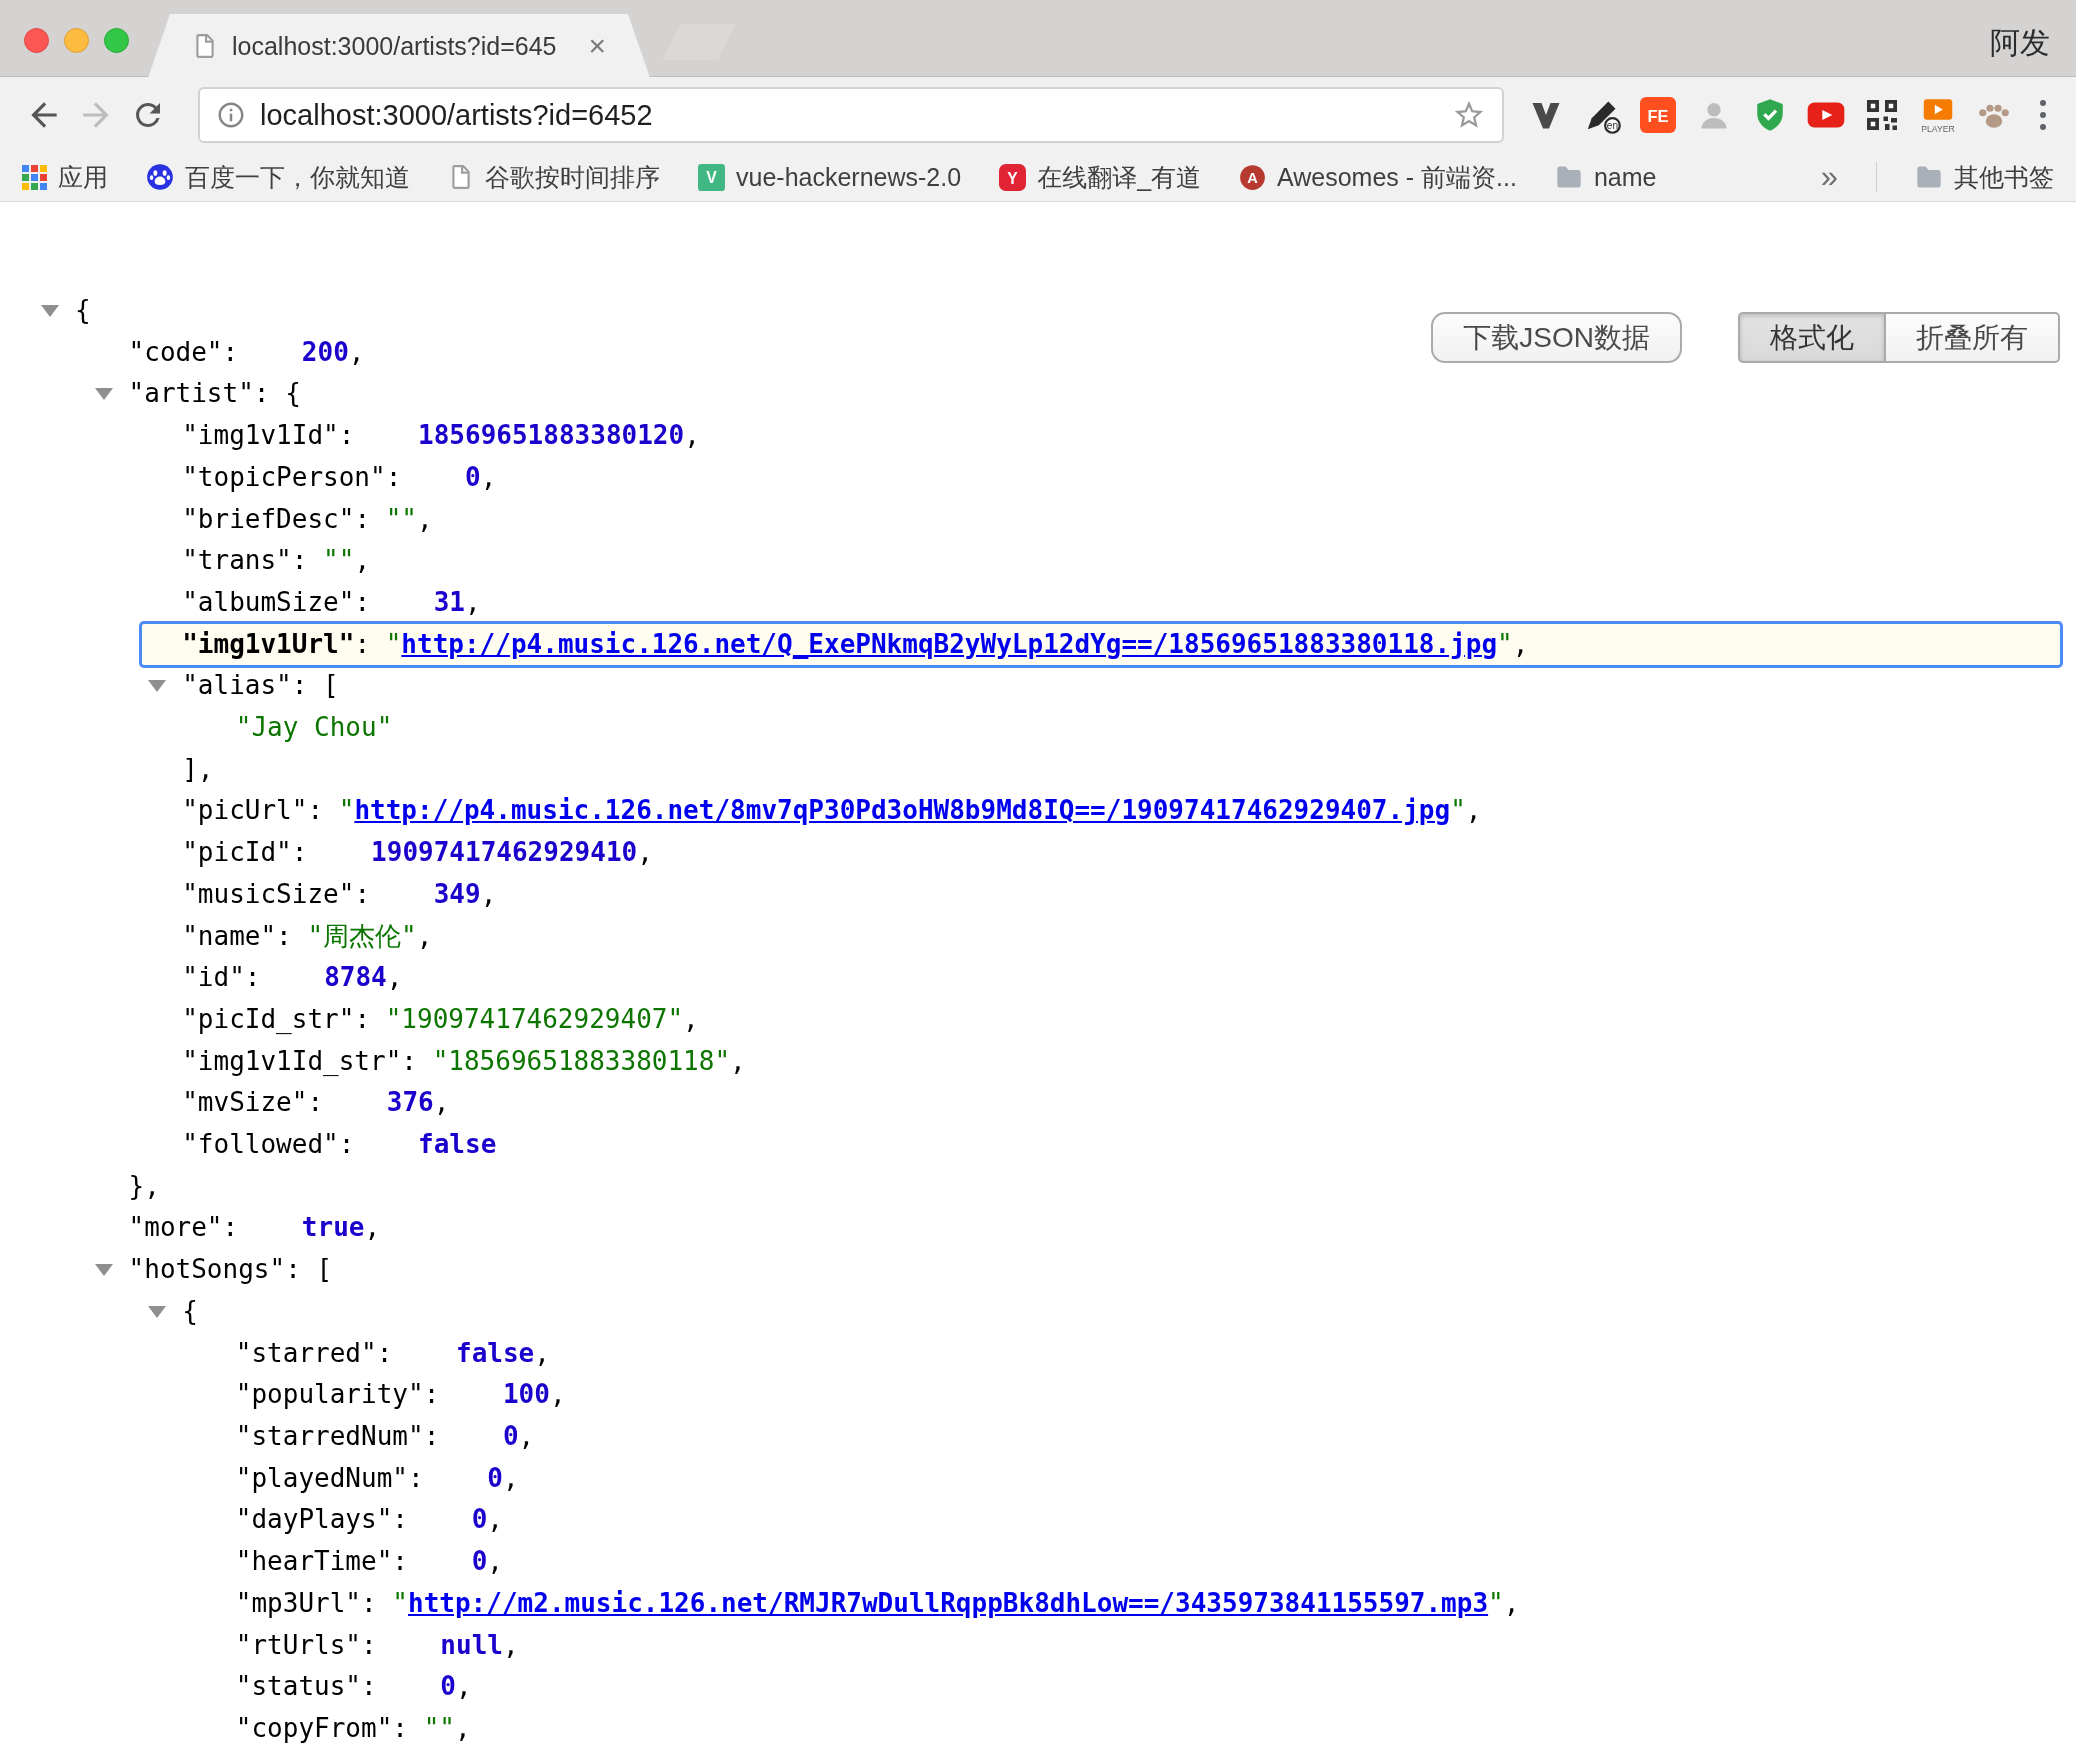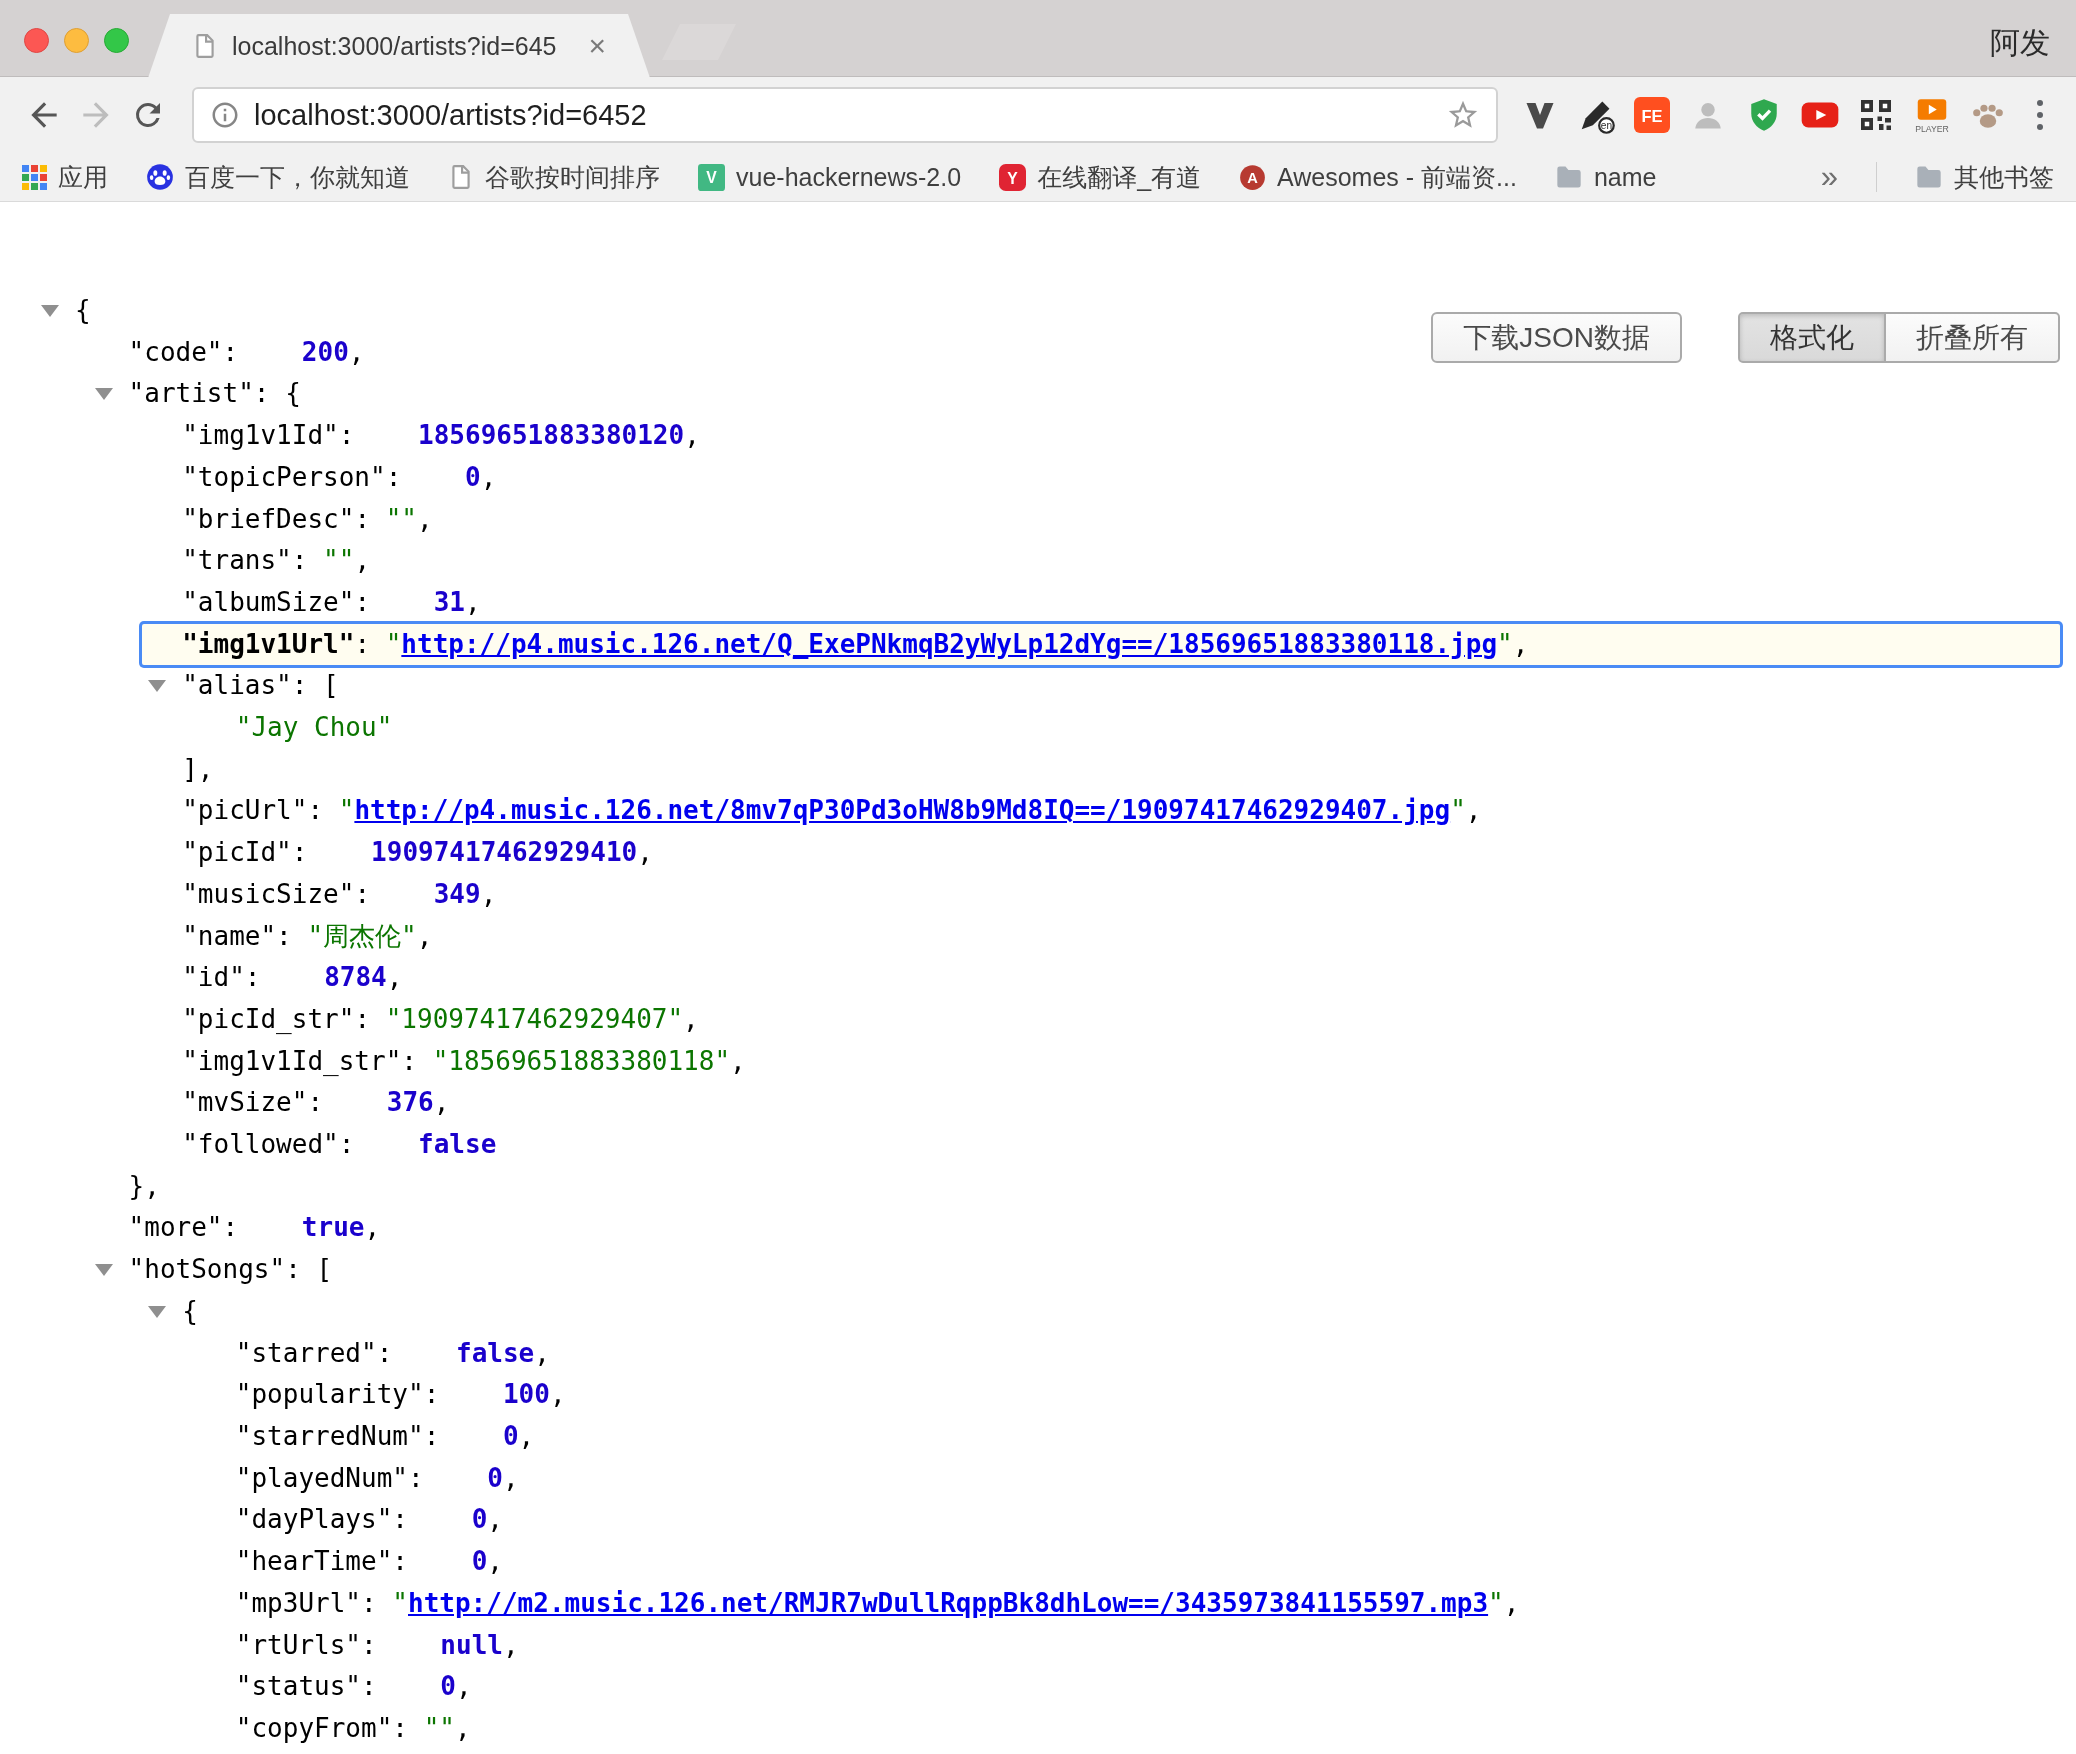--- a/index.html
+++ b/index.html
@@ -20,21 +20,21 @@
     overflow:hidden; max-width:352px; }
   .tab-close { margin-left:auto; font-size:30px; color:#7a7a7a; line-height:1; }
   .newtab { position:absolute; left:662px; top:24px; width:74px; height:36px; background:#dcd9d9;
     clip-path:polygon(18px 0, 100% 0, calc(100% - 18px) 100%, 0 100%); opacity:.75; }
   .profile { position:absolute; right:26px; top:23px; font-size:30px; color:#2b2b2b; }
 
   
   .toolbar { height:76px; background:#f1f1f1; display:flex; align-items:center; padding:0 18px; }
   .navbtn { width:52px; height:52px; display:flex; align-items:center; justify-content:center; flex:none; }
   .omnibox { width:1306px; height:56px; background:#fff; border:2px solid #d2d2d2; border-radius:6px;
-    display:flex; align-items:center; padding:0 16px; margin-left:18px; flex:none; }
+    display:flex; align-items:center; padding:0 16px; margin-left:24px; flex:none; }
   .url { font-size:29px; color:#1f1f1f; margin-left:14px; white-space:nowrap; }
   .star { margin-left:auto; display:flex; }
   .extrow { display:flex; align-items:center; margin-left:20px; gap:12px; }
   .ext { width:44px; height:44px; display:flex; align-items:center; justify-content:center; }
   .menu { margin-left:12px; width:44px; height:44px; display:flex; flex-direction:column;
     align-items:center; justify-content:center; gap:6px; }
   .menu i { width:6px; height:6px; border-radius:50%; background:#5f6368; }
 
   
   .bookmarks { height:49px; background:#f1f1f1; border-bottom:1px solid #dadada; display:flex;
@@ -49,21 +49,21 @@
   .bm-grid i:nth-child(7){background:#fbbc05}.bm-grid i:nth-child(8){background:#34a853}
   .bm-grid i:nth-child(9){background:#4285f4}
   .bm-chevron { margin-left:auto; font-size:31px; color:#6f6f6f; }
   .bm-sep { width:1px; height:30px; background:#cfcfcf; }
 
   
   .page { position:relative; background:#fff; height:1551px; }
   .controls { position:absolute; top:22px; right:16px; display:flex; }
   .btn { height:51px; font-size:28px; color:#4a4a4a; display:flex; align-items:center;
     padding:0 30px; background:linear-gradient(#fcfcfc,#f1f1f1); border:2px solid #aaa;
-    border-radius:6px; white-space:nowrap; }
+    border-radius:14px; white-space:nowrap; }
   .btn-download { margin-right:16px; }
   .seg { display:flex;padding-left:40px; }
   .seg .btn:first-child { border-radius:5px 0 0 5px; border-right-width:1px; }
   .seg .btn:last-child { border-radius:0 5px 5px 0; border-left-width:1px; }
   .btn.active { background:linear-gradient(#e3e3e3,#d9d9d9); box-shadow:inset 0 2px 5px rgba(0,0,0,.18); color:#333; }
 
   
   .json-viewer { margin:88px 0 0 26px; width:2034px; font-family:"DejaVu Sans Mono", monospace;
     font-size:26px; line-height:41.7px; color:#000; }
   .jline { position:relative; white-space:pre; }

